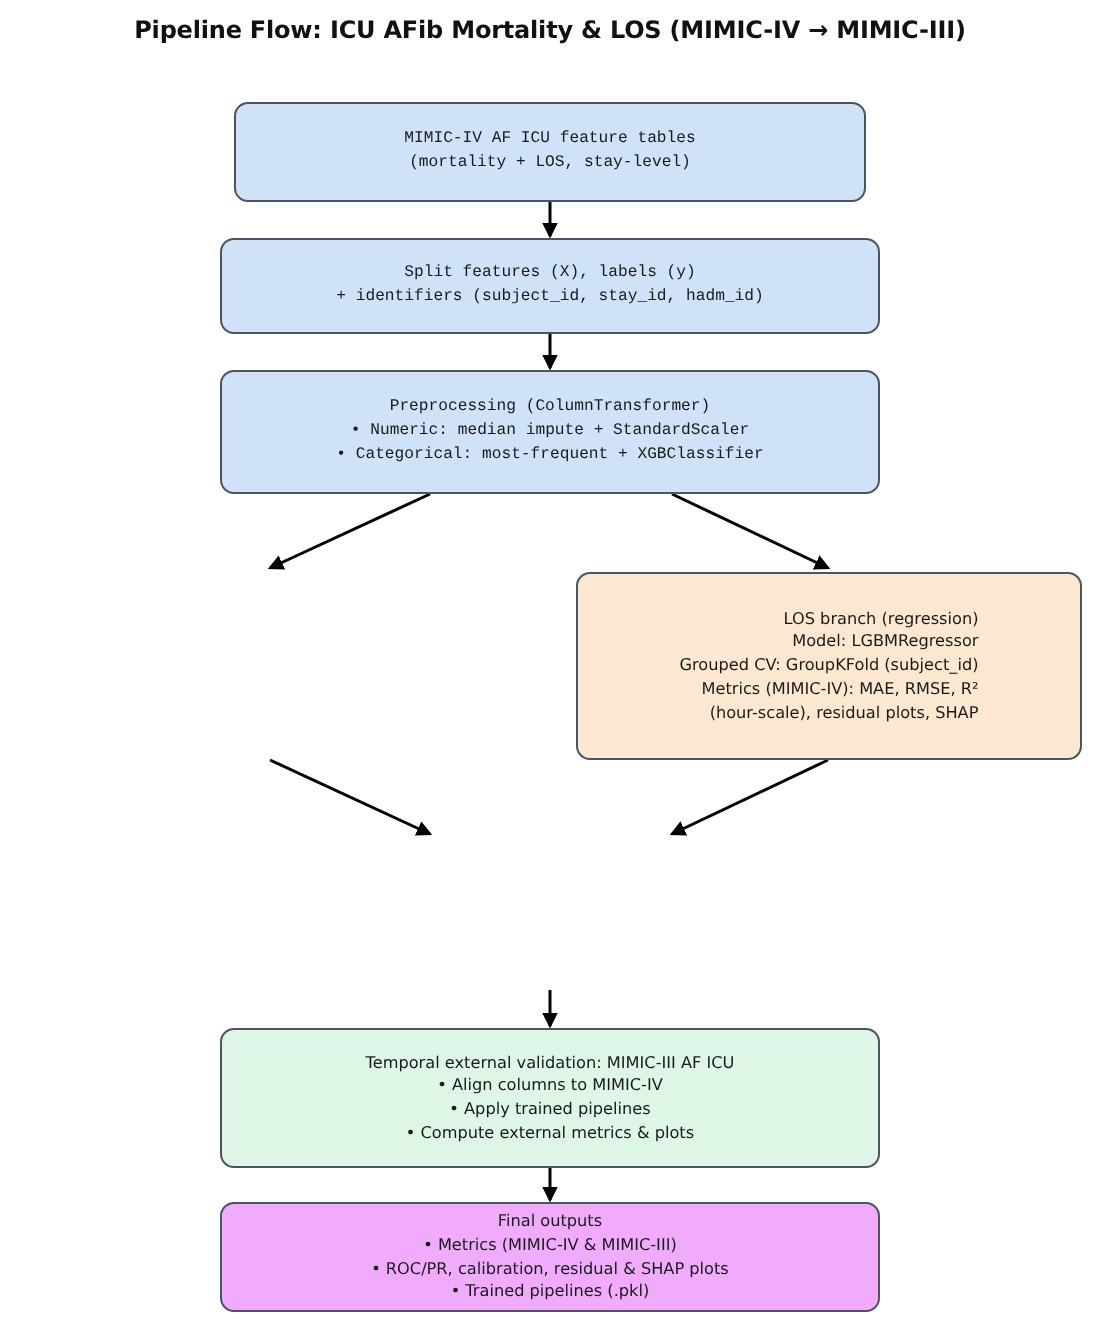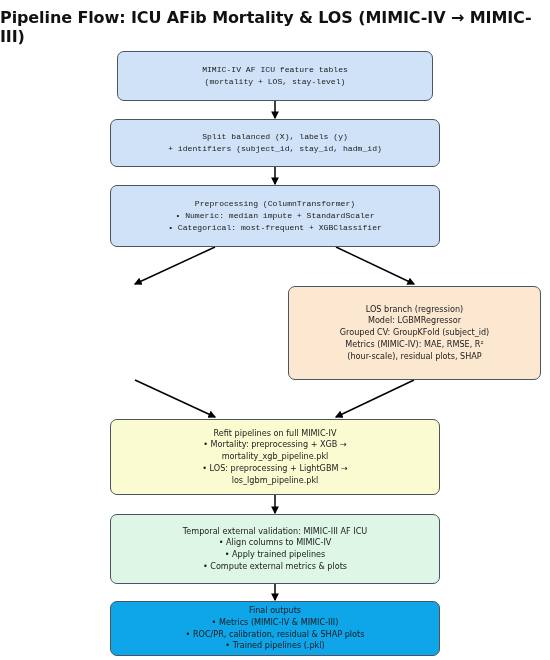--- a/index.html
+++ b/index.html
@@ -31,22 +31,22 @@
     height: 660px;
     pointer-events: none;
     z-index: 1;
   }
 
   .title {
     position: absolute;
     left: 0;
     top: 8px;
     width: 550px;
-    text-align: left;
-    font-size: 16px;
+    text-align: center;
+    font-size: 12px;
     font-weight: bold;
     letter-spacing: -0.1px;
     color: #111111;
     z-index: 3;
   }
 
   .node {
     position: absolute;
     box-sizing: border-box;
     border: 1.4px solid #4a5560;
@@ -63,28 +63,28 @@
     font-size: 8.1px;
     line-height: 1.45;
     color: #1a1a1a;
     white-space: pre-line;
   }
 
   .n-blue   { background: #cfe2f8; font-family: Liberation Mono, monospace; }
   .n-orange { background: #fce8d0; }
   .n-yellow { background: #fbfbd2; }
   .n-green  { background: #ddf6e5; }
-  .n-pink   { background: #0ea5e9; }
+  .n-pink   { background: #f0abfc; }
 
   
   #node-source   { left: 117px; top: 51px;  width: 316px; height: 50px; }
   #node-split    { left: 110px; top: 119px; width: 330px; height: 48px; }
   #node-prep     { left: 110px; top: 185px; width: 330px; height: 62px; }
   #node-mortality{ left: 9px;   top: 286px; width: 253px; height: 94px; }
-  #node-los      { left: 288px; top: 286px; width: 253px; height: 94px; }
+  #node-los      { left: 288px; top: 286px; width: 253px; height: 94px; text-align: right; }
   #node-refit    { left: 110px; top: 419px; width: 330px; height: 76px; }
   #node-validate { left: 110px; top: 514px; width: 330px; height: 70px; }
   #node-outputs  { left: 110px; top: 601px; width: 330px; height: 55px; }
 </style>
 </head>
 <body>
 
 <div id="diagram">
 
   <div class="title">Pipeline Flow: ICU AFib Mortality &amp; LOS (MIMIC-IV → MIMIC-III)</div>
@@ -112,46 +112,39 @@
 
     <line x1="275" y1="584" x2="275" y2="600" stroke="#000000" stroke-width="1.5" marker-end="url(#arrowhead)"></line>
   </svg>
 
   <div class="node n-blue" id="node-source">
     <span class="node-text">MIMIC-IV AF ICU feature tables
 (mortality + LOS, stay-level)</span>
   </div>
 
   <div class="node n-blue" id="node-split">
-    <span class="node-text">Split balanced (X), labels (y)
+    <span class="node-text">Split features (X), labels (y)
 + identifiers (subject_id, stay_id, hadm_id)</span>
   </div>
 
   <div class="node n-blue" id="node-prep">
     <span class="node-text">Preprocessing (ColumnTransformer)
 • Numeric: median impute + StandardScaler
 • Categorical: most-frequent + XGBClassifier</span>
   </div>
 
 
   <div class="node n-orange" id="node-los">
     <span class="node-text">LOS branch (regression)
 Model: LGBMRegressor
 Grouped CV: GroupKFold (subject_id)
 Metrics (MIMIC-IV): MAE, RMSE, R²
 (hour-scale), residual plots, SHAP</span>
   </div>
 
-  <div class="node n-yellow" id="node-refit">
-    <span class="node-text">Refit pipelines on full MIMIC-IV
-• Mortality: preprocessing + XGB →
-mortality_xgb_pipeline.pkl
-• LOS: preprocessing + LightGBM →
-los_lgbm_pipeline.pkl</span>
-  </div>
 
   <div class="node n-green" id="node-validate">
     <span class="node-text">Temporal external validation: MIMIC-III AF ICU
 • Align columns to MIMIC-IV
 • Apply trained pipelines
 • Compute external metrics &amp; plots</span>
   </div>
 
   <div class="node n-pink" id="node-outputs">
     <span class="node-text">Final outputs

